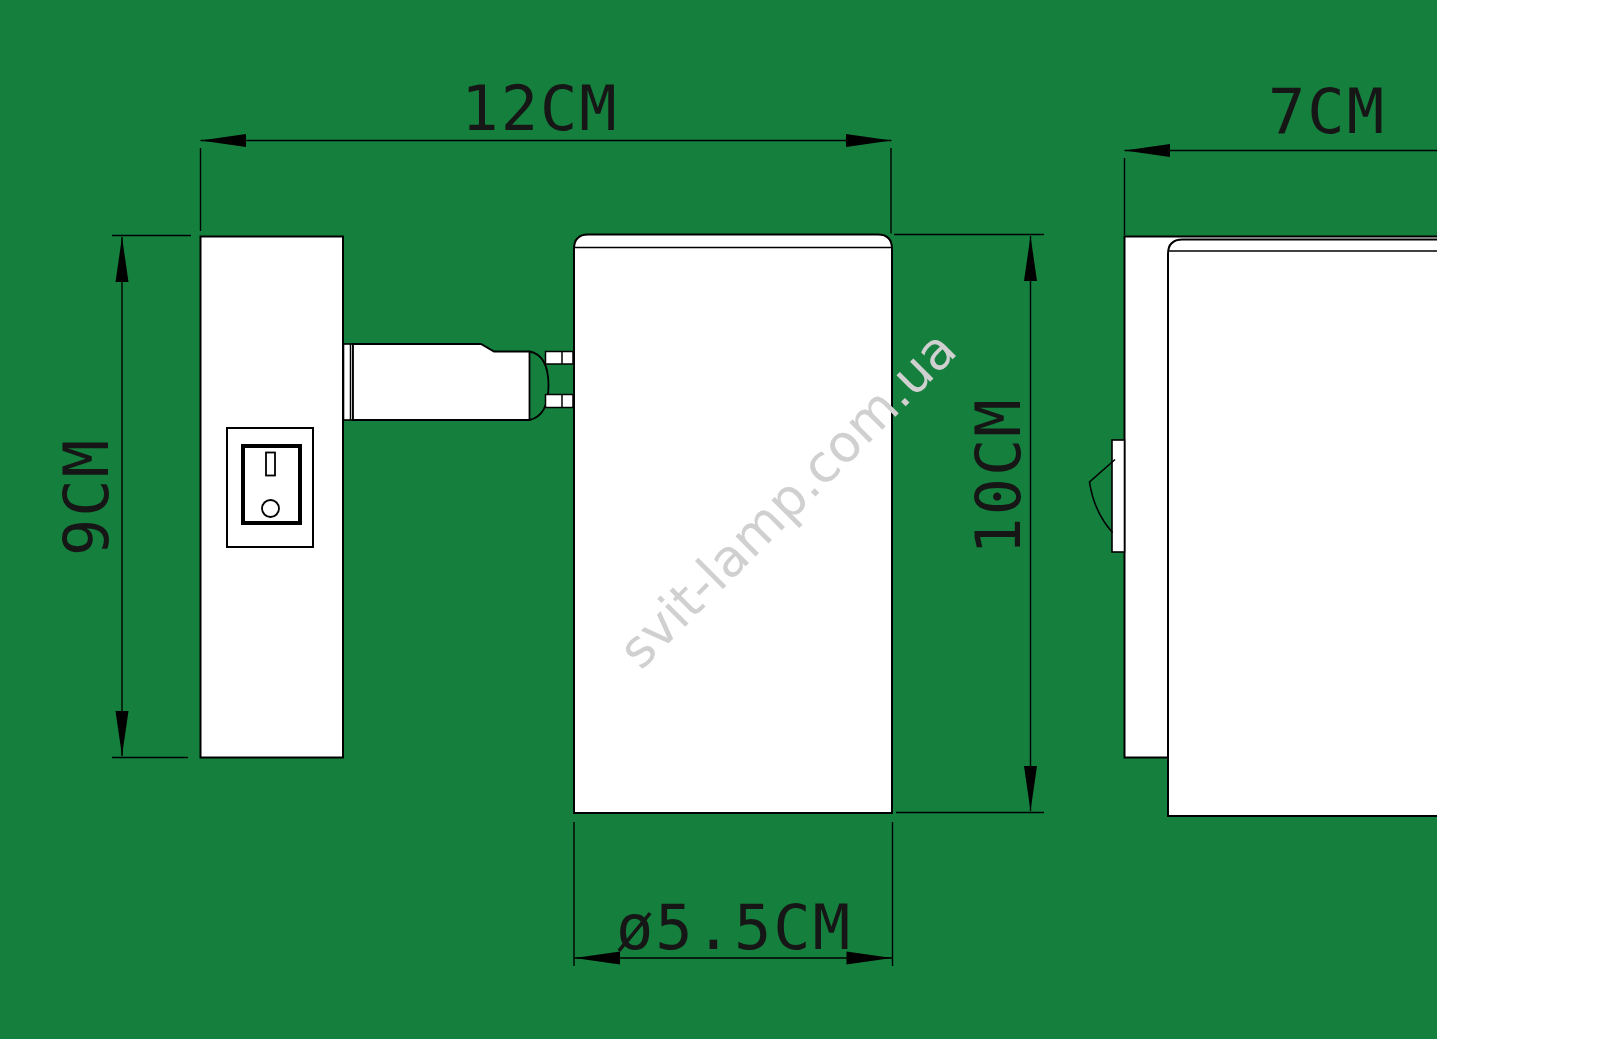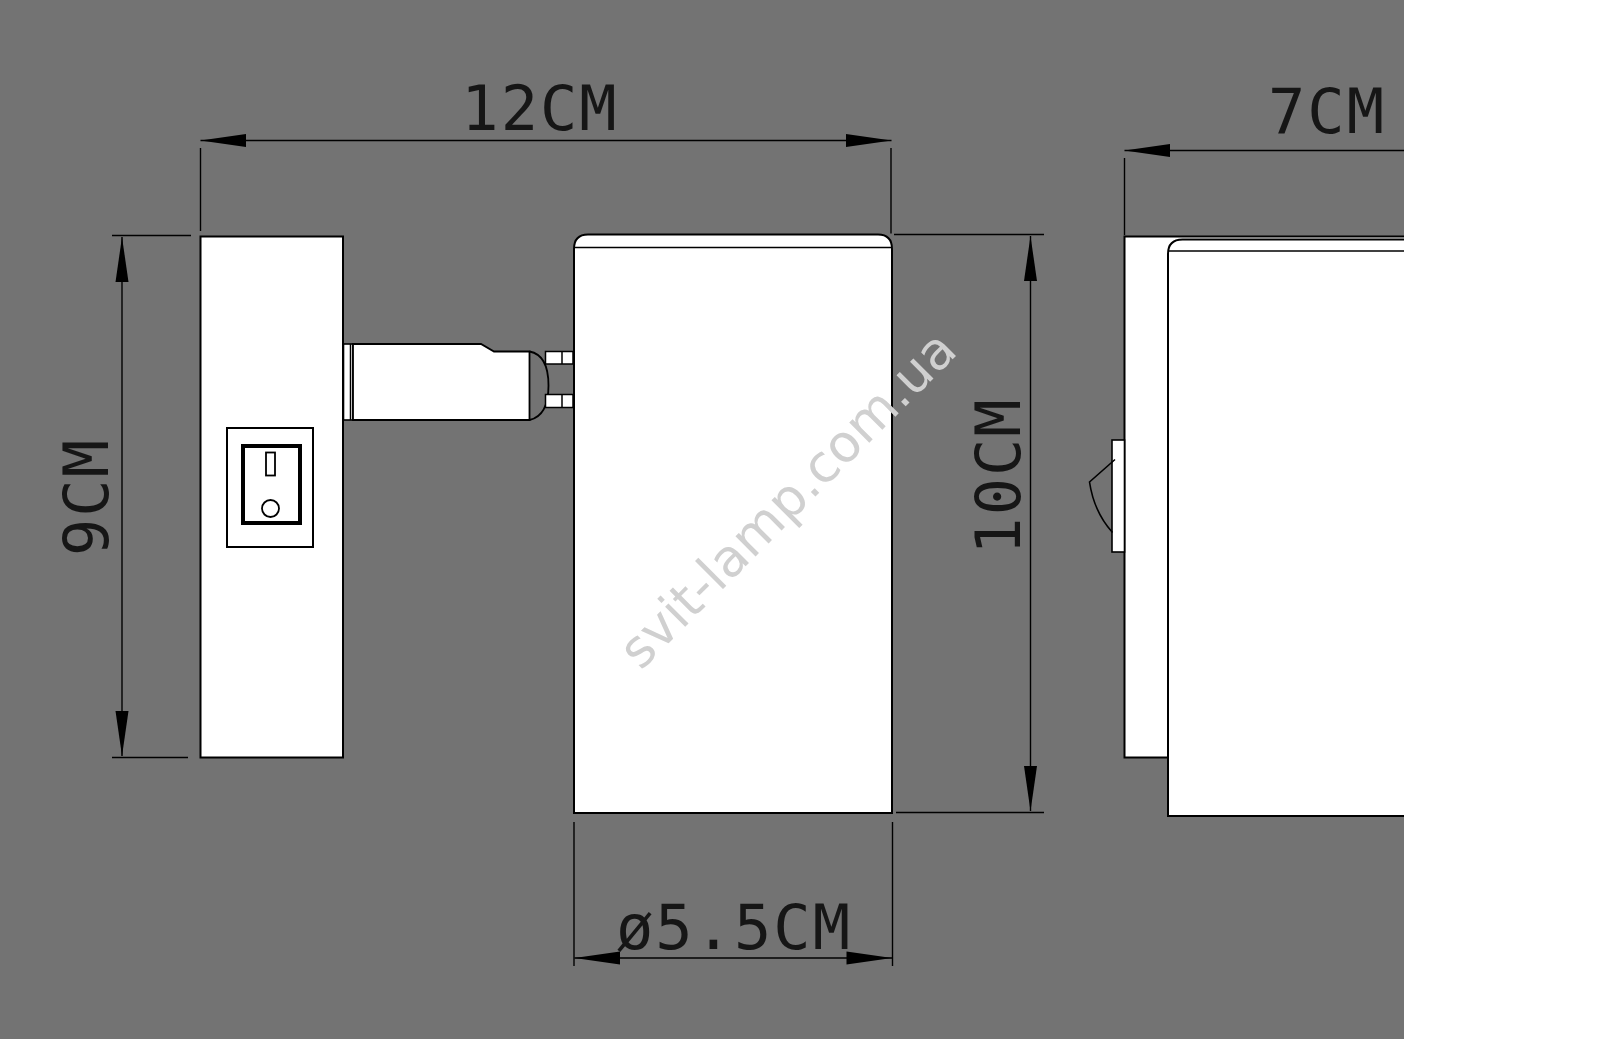--- a/index.html
+++ b/index.html
@@ -1,22 +1,23 @@
 <!DOCTYPE html>
 <html><head>
 <meta charset="utf-8">
 <style>
   html,body{margin:0;padding:0;background:#ffffff;}
   .canvas{
     position:relative;
     width:1404px;
     height:1039px;
-    background:#737373;
+    background:#15803d;
     overflow:hidden;
     font-family:"DejaVu Sans Mono","Liberation Mono",monospace;
+    padding-left:33px;
   }
   svg{position:absolute;left:0;top:0;}
   .outline{fill:#ffffff;stroke:#000000;stroke-width:2;}
   .thin{fill:none;stroke:#000000;stroke-width:1.5;}
   .dimline{fill:none;stroke:#000000;stroke-width:1.4;}
   .arrow{fill:#000000;stroke:none;}
   .dim-label{
     font-family:"DejaVu Sans Mono","Liberation Mono",monospace;
     font-size:62px;
     letter-spacing:2px;

